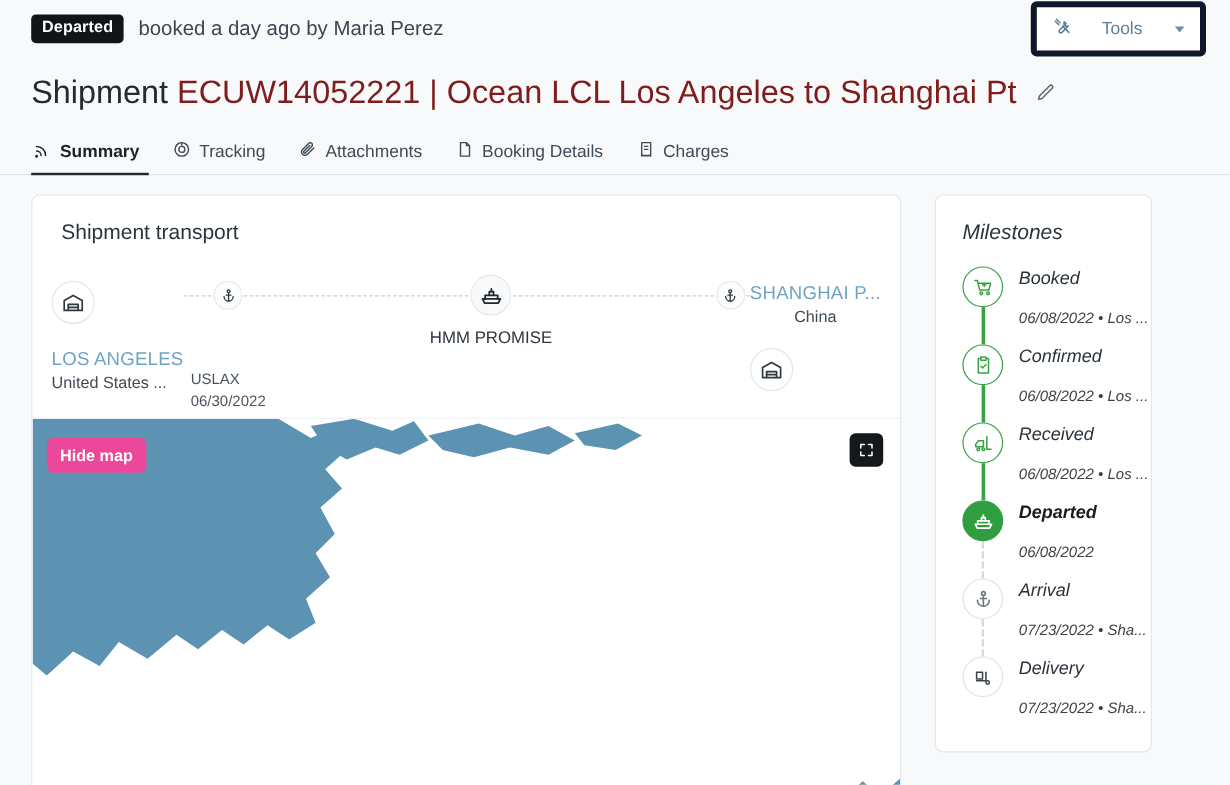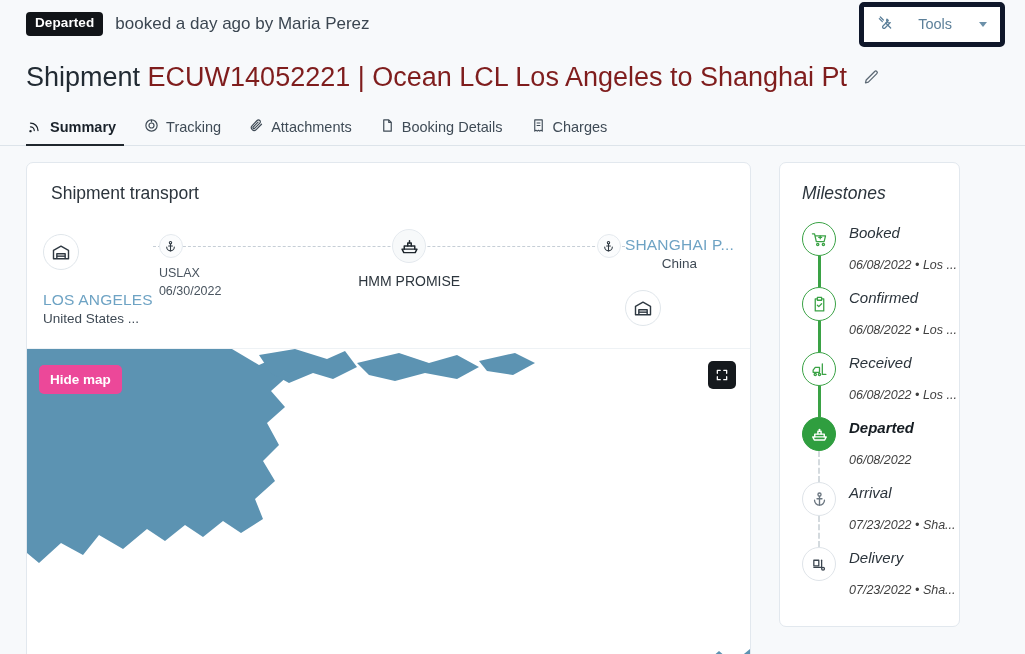--- a/index.html
+++ b/index.html
@@ -188,21 +188,21 @@
     white-space: nowrap;
   }
   .stop-meta.left-al { text-align: left; }
   .stop-meta.right-al { text-align: right; }
   .stop-label {
     margin-top: 10px;
     font-size: 14px;
     color: #2d363e;
     white-space: nowrap;
   }
-  .leg-origin { margin-left: 6px; align-items: flex-start; }
+  .leg-origin { margin-left: 6px; align-items: center; gap: 43px; }
   .leg-vessel { margin: 0 auto; }
   .leg-dest { margin-right: 4px; align-items: flex-end; }
 
   
   .map {
     position: relative;
     height: 320px;
     background: #ffffff;
     overflow: hidden;
     border-top: 1px solid #eef2f5;

